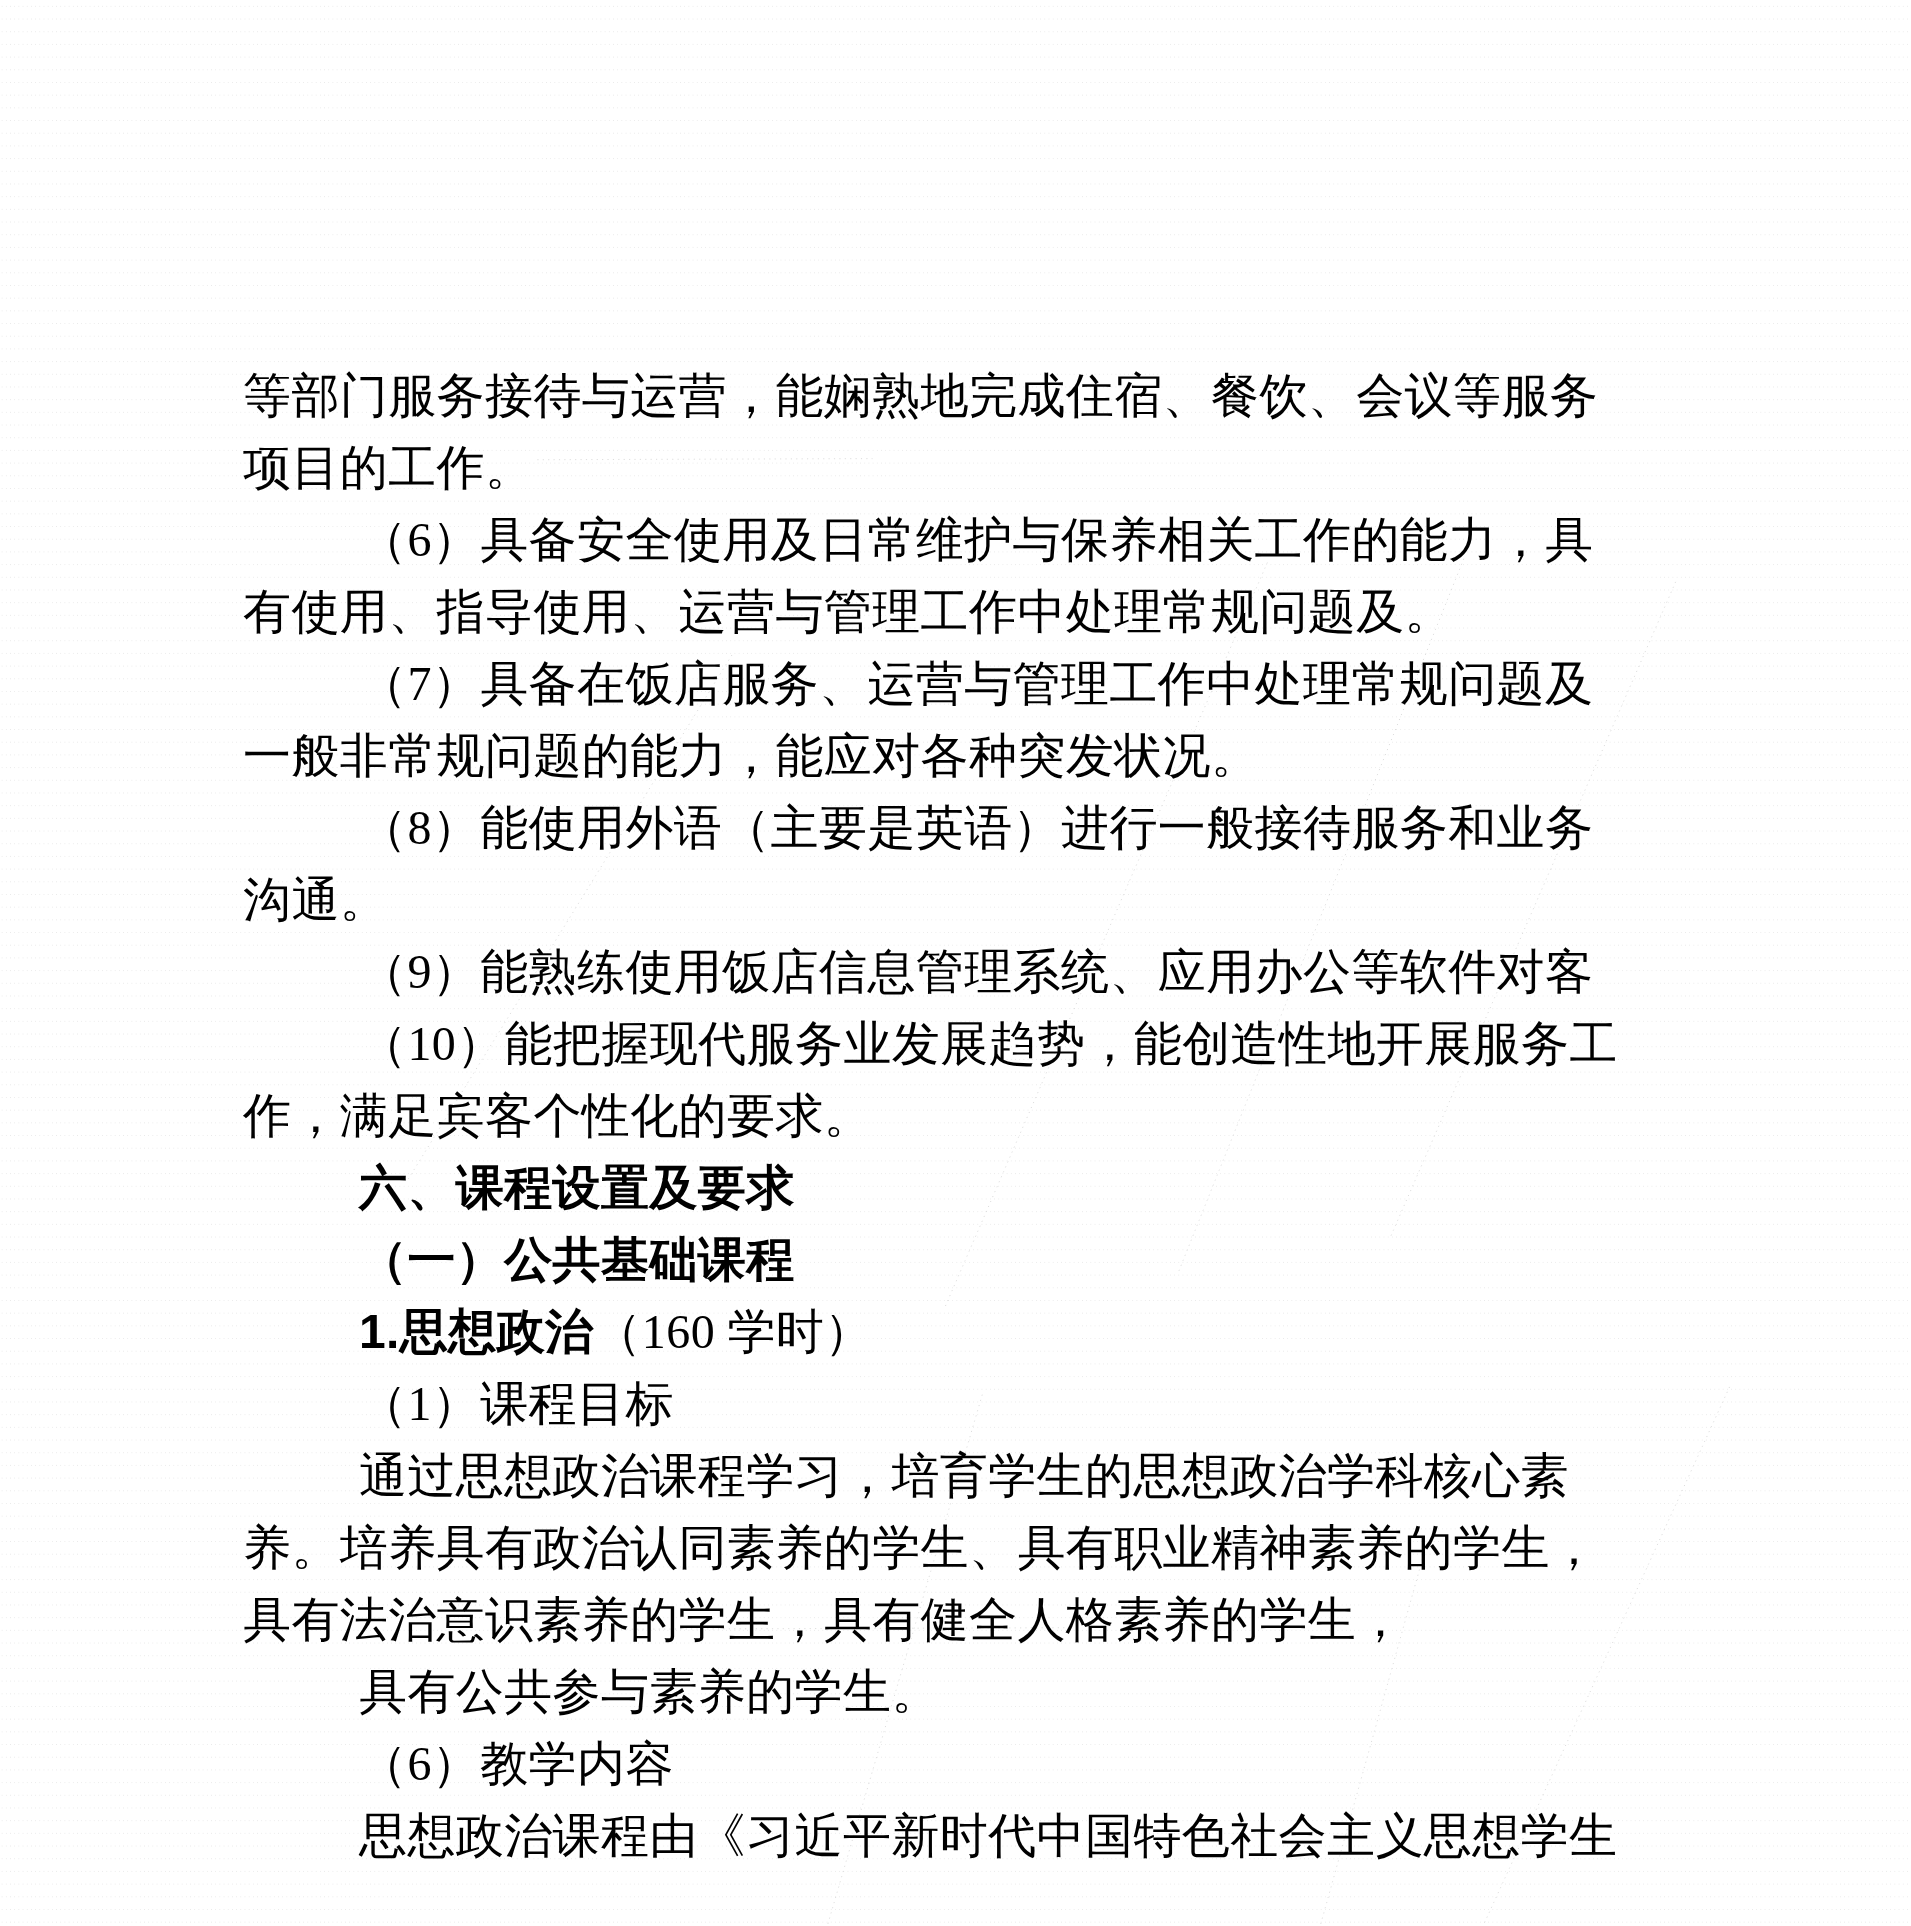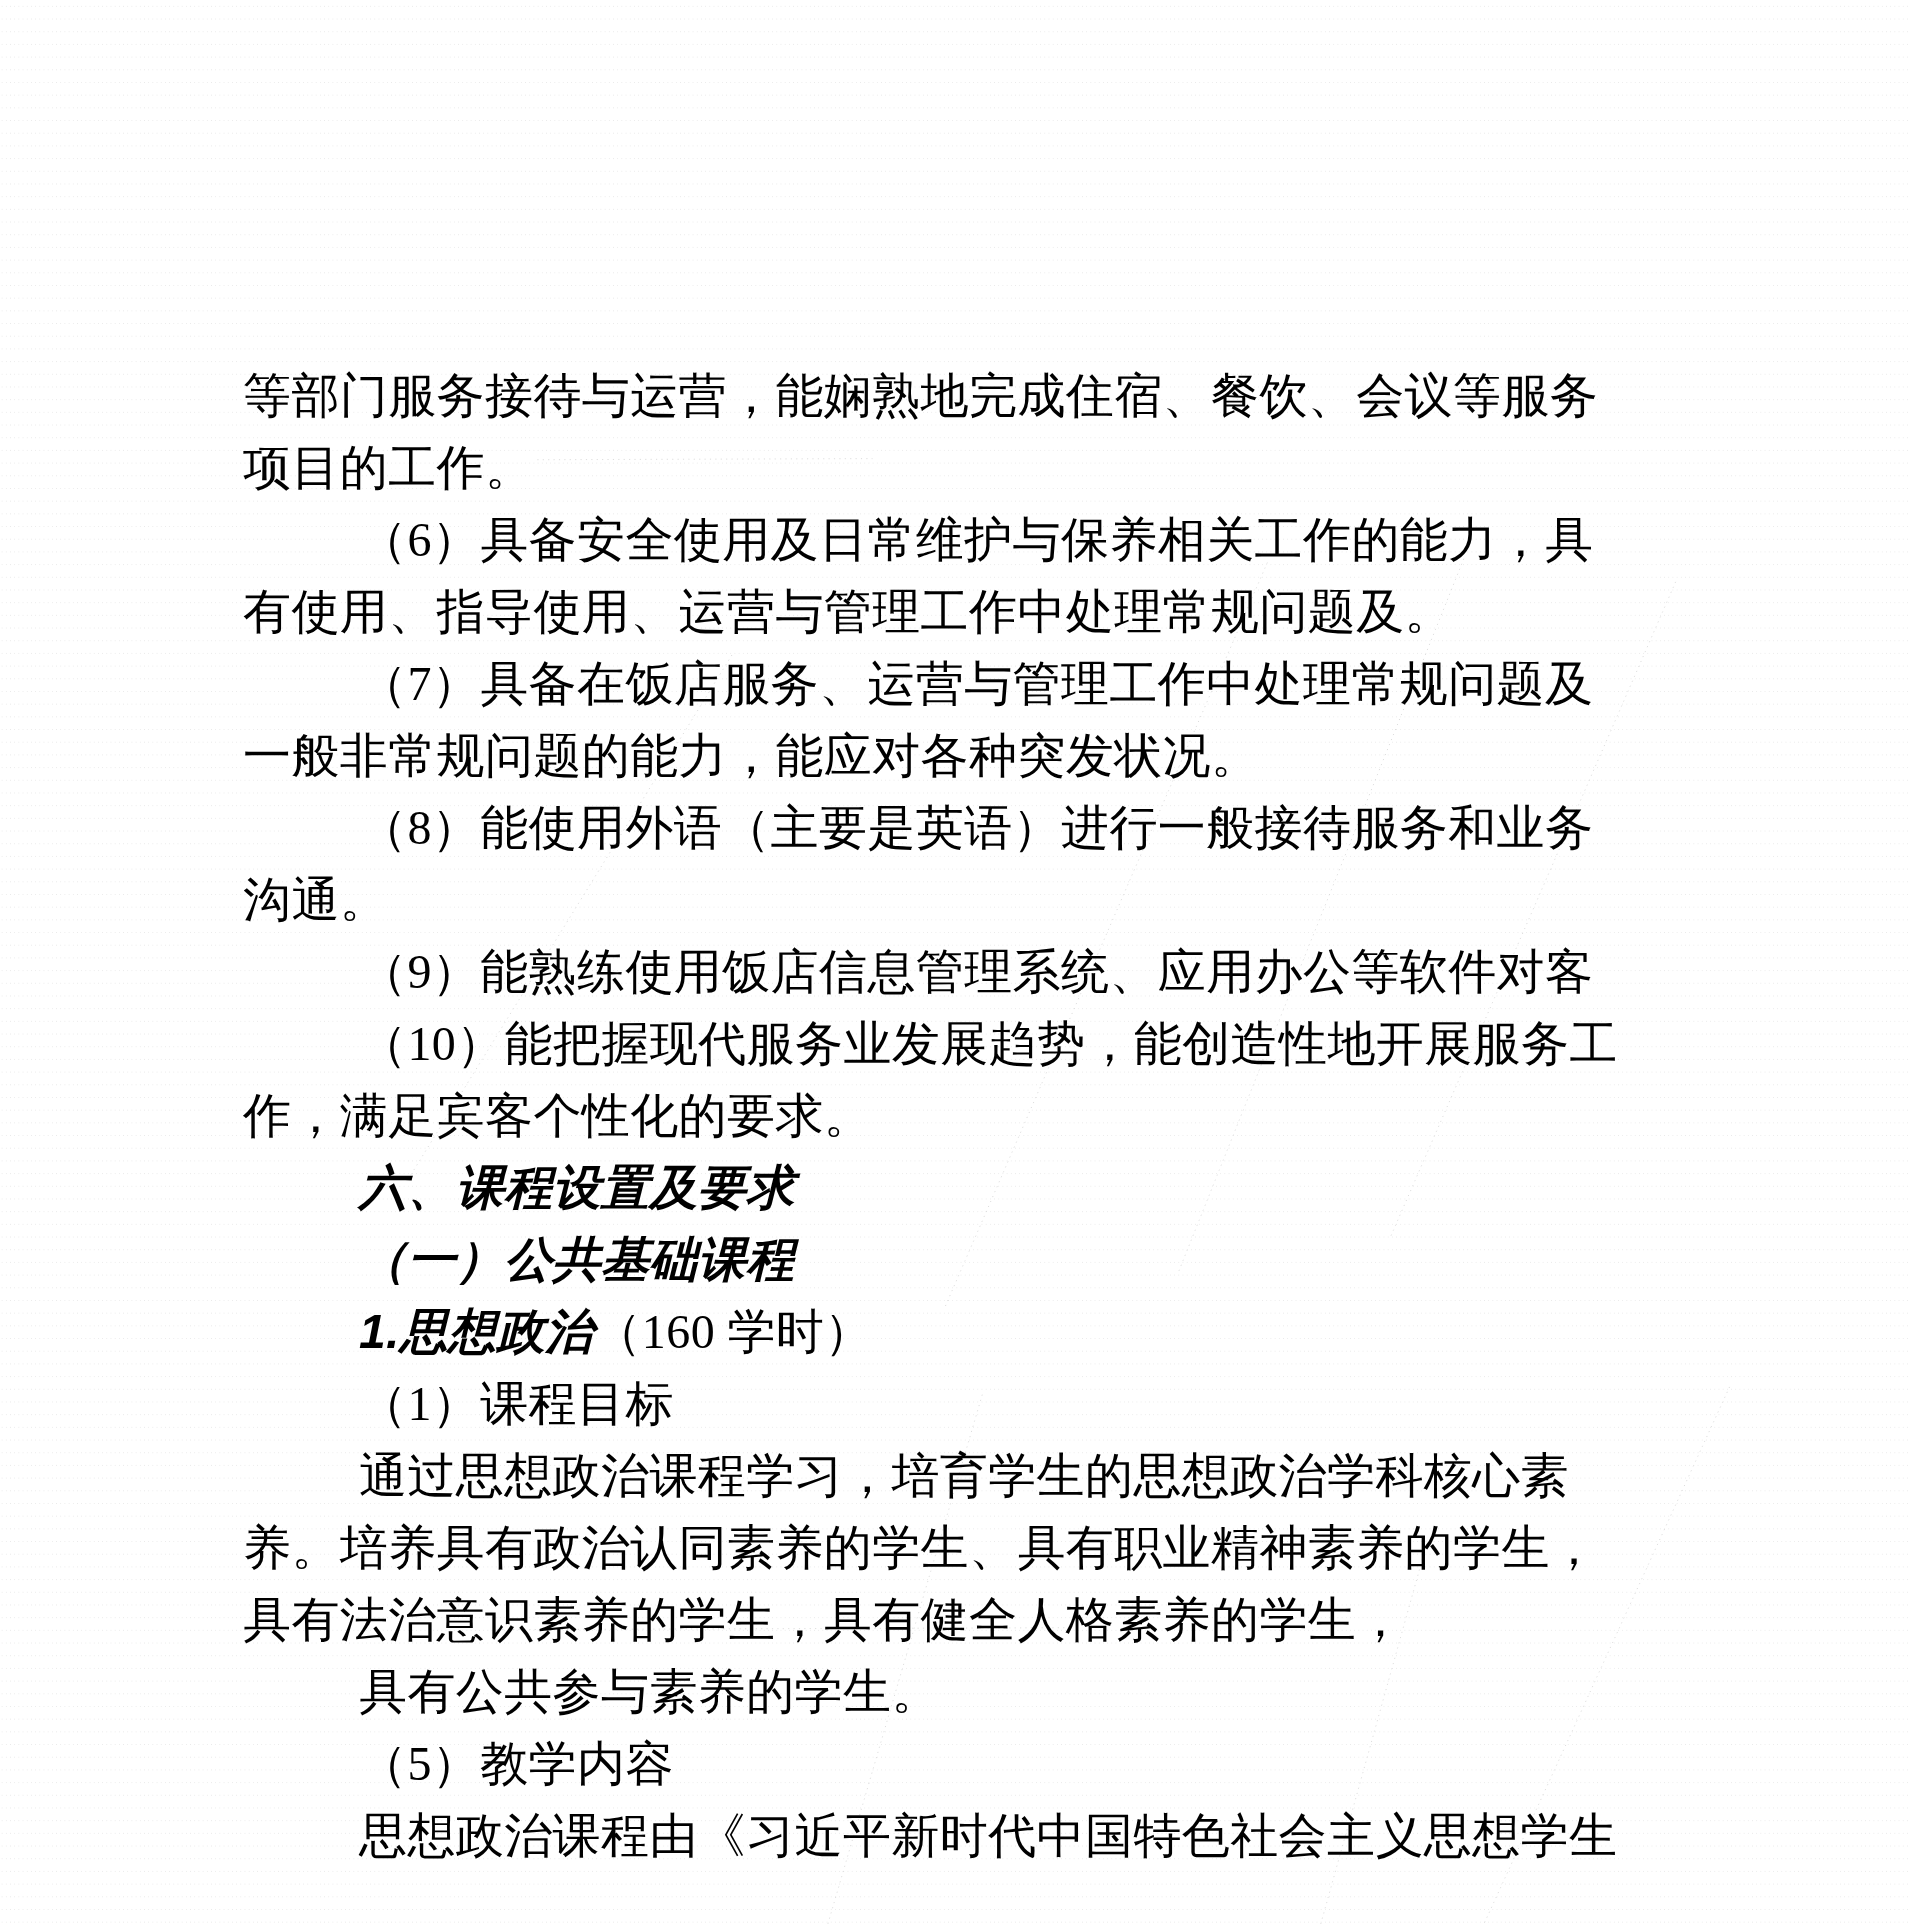--- a/index.html
+++ b/index.html
@@ -37,21 +37,20 @@
     font-size: 48px;
     white-space: pre;
     letter-spacing: 0.4px;
   }
 
   .line.indent { padding-left: 116px; }
 
   .line .main.heading {
     font-family: "Liberation Sans", "DejaVu Sans", sans-serif;
     font-weight: 700;
-    font-style: italic;
   }
 </style>
 </head>
 <body>
 
 <div class="page">
 
   <svg class="watermark-svg" viewBox="0 0 4961 7016" xmlns="http://www.w3.org/2000/svg" aria-hidden="true">
     <g fill="none" stroke="#bfbfbf" stroke-width="2.5" stroke-dasharray="3 11" opacity="0.55">
       <path d="M 1395 1193 L 2265 1190"></path>
@@ -82,18 +81,18 @@
       <div class="line indent"><span class="main">（10）能把握现代服务业发展趋势，能创造性地开展服务工</span></div>
       <div class="line"><span class="main">作，满足宾客个性化的要求。</span></div>
       <div class="line indent"><span class="main heading">六、课程设置及要求</span></div>
       <div class="line indent"><span class="main heading">（一）公共基础课程</span></div>
       <div class="line indent"><span class="main heading">1.思想政治</span><span class="suffix">（160 学时）</span></div>
       <div class="line indent"><span class="main">（1）课程目标</span></div>
       <div class="line indent"><span class="main">通过思想政治课程学习，培育学生的思想政治学科核心素</span></div>
       <div class="line"><span class="main">养。培养具有政治认同素养的学生、具有职业精神素养的学生，</span></div>
       <div class="line"><span class="main">具有法治意识素养的学生，具有健全人格素养的学生，</span></div>
       <div class="line indent"><span class="main">具有公共参与素养的学生。</span></div>
-      <div class="line indent"><span class="main">（5）教学内容</span></div>
+      <div class="line indent"><span class="main">（6）教学内容</span></div>
       <div class="line indent"><span class="main">思想政治课程由《习近平新时代中国特色社会主义思想学生</span></div>
     </div>
 
 </div>
 
 
 </body></html>

